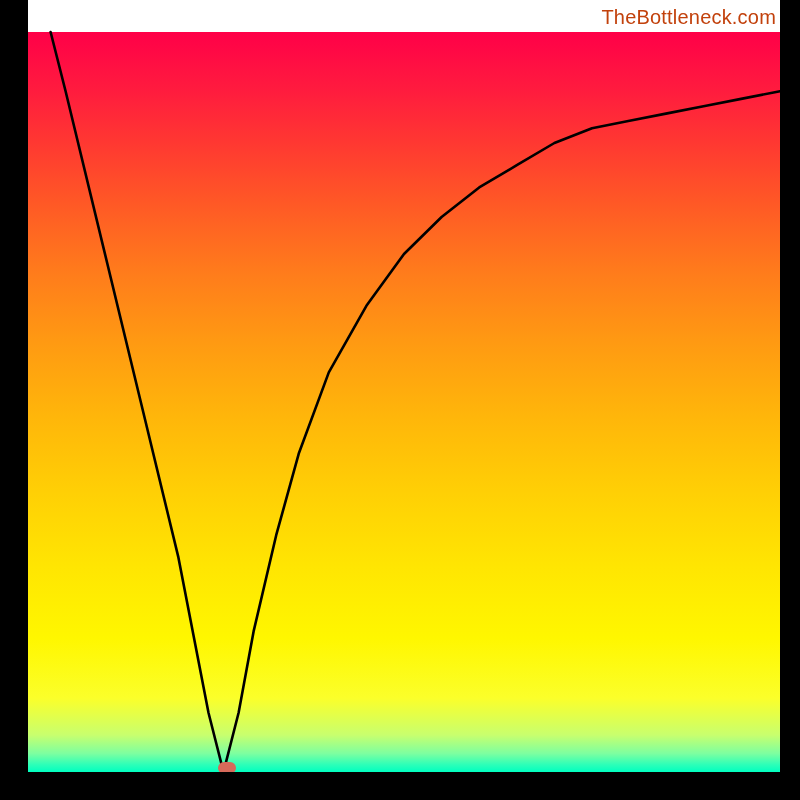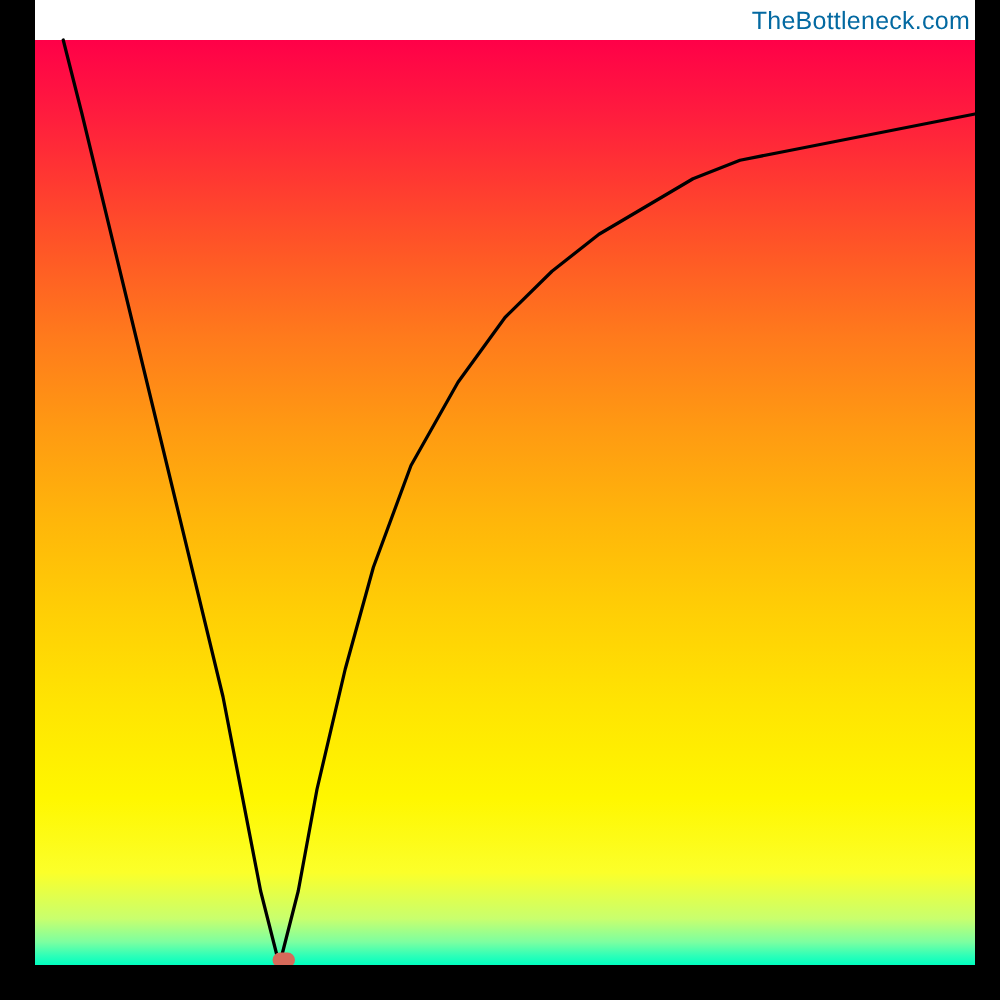--- a/index.html
+++ b/index.html
@@ -51,21 +51,21 @@
       #7dffa0 97.5%,
       #2dffb8 99%,
       #00ffc0 100%
     );
   }
   .attribution {
     position: absolute;
     top: 6px;
     right: 24px;
     font-size: 20px;
-    color: #0369a1;
+    color: #c2410c;
     letter-spacing: 0.2px;
   }
   svg.curve {
     position: absolute;
     left: 28px;
     top: 32px;
     width: 752px;
     height: 740px;
     overflow: visible;
   }

